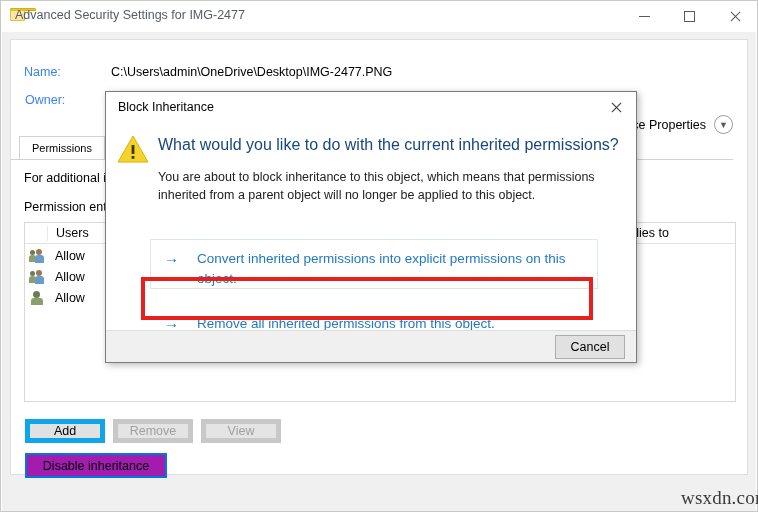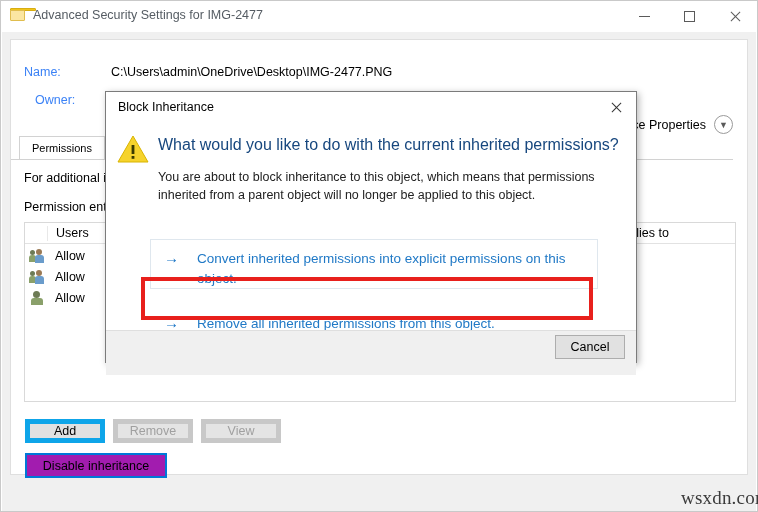--- a/index.html
+++ b/index.html
@@ -30,21 +30,21 @@
     position:absolute;left:0;top:0;width:6px;height:3px;
     background:#f0c419;border:1px solid #d8ad12;box-sizing:border-box;
     border-radius:1px 1px 0 0;
   }
   #title-folder-icon .body{
     position:absolute;left:0;top:2px;width:15px;height:11px;
     background:#fbe6a2;border:1px solid #e0bd4e;box-sizing:border-box;
     border-radius:0 1px 1px 1px;
   }
   #title-text{
-    position:absolute;left:32px;top:7px;
+    position:absolute;left:14px;top:7px;
     font-size:12.5px;color:#555c63;white-space:nowrap;
   }
   .win-btn{
     position:absolute;top:0;width:45px;height:31px;
     display:flex;align-items:center;justify-content:center;
     color:#5a5a5a;
   }
   #btn-min{right:90px;}
   #btn-max{right:45px;}
   #btn-close{right:0px;}
@@ -66,21 +66,21 @@
   #content-panel{
     position:absolute;left:8px;top:7px;width:738px;height:436px;
     background:#ffffff;border:1px solid #dfdfdf;box-sizing:border-box;
   }
 
   
   .field-label{position:absolute;font-size:12.5px;color:#3b82f6;}
   .field-value{position:absolute;font-size:12.5px;color:#000;white-space:nowrap;}
   #name-label{left:13px;top:25px;}
   #name-value{left:100px;top:25px;}
-  #owner-label{left:24px;top:53px;}
+  #owner-label{left:14px;top:53px;}
   #owner-value{left:100px;top:53px;color:#000;}
   #owner-change{position:absolute;left:330px;top:53px;color:#1f6fc4;font-size:12.5px;}
   #owner-shield{position:absolute;left:312px;top:53px;width:14px;height:14px;}
 
   
   #tab-strip{
     position:absolute;left:8px;top:96px;width:720px;height:24px;
   }
   .tab{
     position:absolute;top:0;height:24px;padding:0 12px;
@@ -203,21 +203,21 @@
   }
   #cmd-convert{top:115px;height:50px;}
   #cmd-remove{top:180px;height:38px;border-color:#ffffff;}
   .cmd-link .arrow{
     position:absolute;left:13px;top:10px;color:#1471c4;font-size:15px;line-height:1;
   }
   .cmd-link .ctext{
     display:block;margin-left:34px;color:#2079c6;font-size:13.5px;line-height:1.45;
   }
   #dlg-footer{
-    position:absolute;left:0;top:238px;width:530px;height:45px;background:#f0f0f0;
+    position:absolute;left:0;top:238px;width:530px;height:32px;background:#f0f0f0;
     border-top:1px solid #dfdfdf;box-sizing:border-box;
   }
   #dlg-cancel{
     position:absolute;right:11px;top:4px;width:70px;height:24px;
     background:#e1e1e1;border:1px solid #adadad;box-sizing:border-box;
     display:flex;align-items:center;justify-content:center;font-size:12.5px;
   }
 
   
   #red-highlight{

